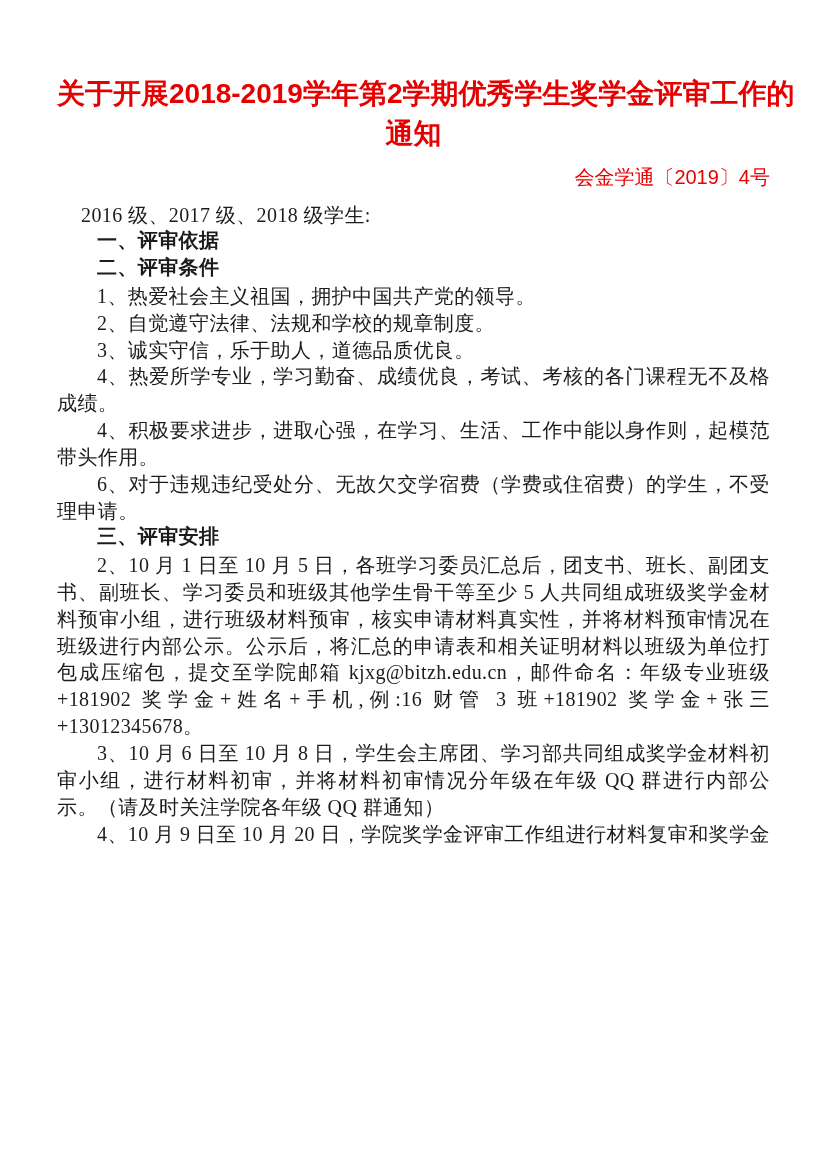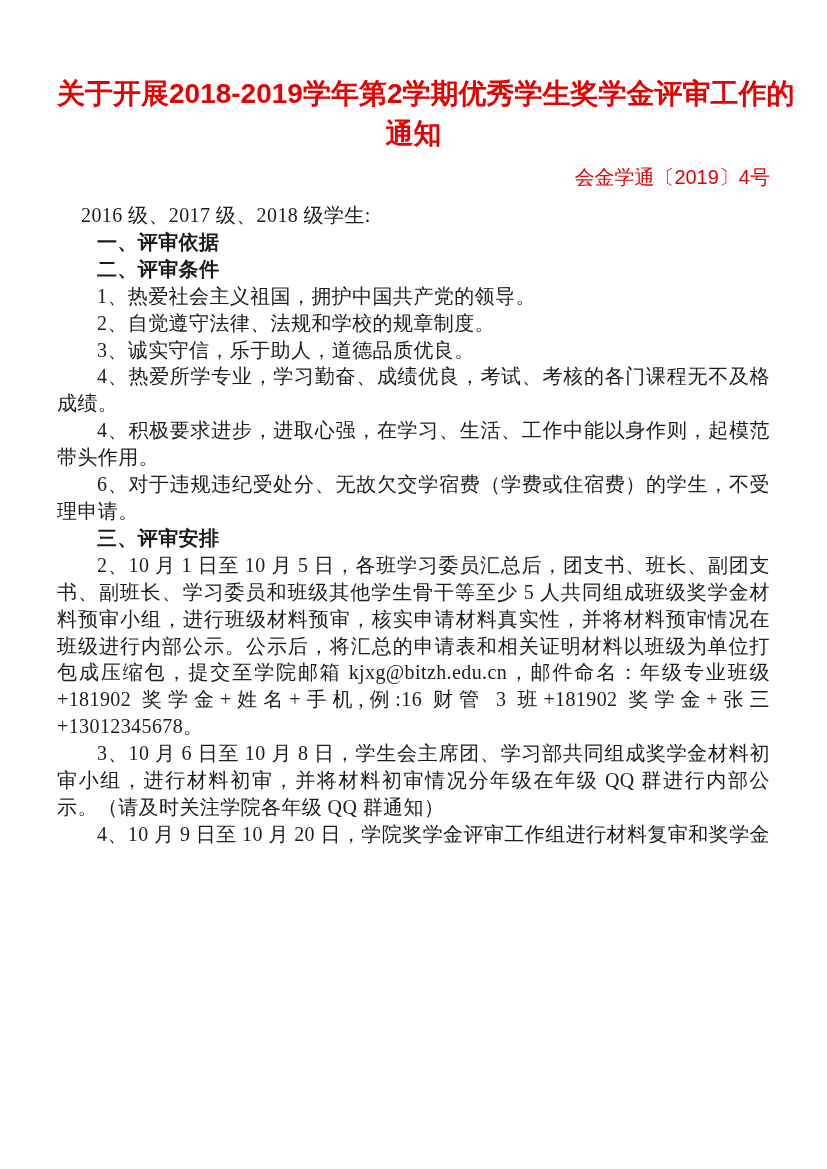--- a/index.html
+++ b/index.html
@@ -36,21 +36,21 @@
   .doc-body {
     margin-top: 11px;
     font-size: 20px;
     line-height: 26.9px;
     text-align: justify;
     letter-spacing: 0.4px;
   }
   .para { text-indent: 2em; }
   .para.salutation { text-indent: 1.2em; text-align: left; }
   .para.heading {
-    font-family: Liberation Serif, serif;
+    font-family: Liberation Mono, monospace;
     font-weight: bold;
     text-align: left;
   }
 </style>
 </head>
 <body>
 
 <div class="page">
   <h1 class="title">
     <span class="title-line">关于开展2018-2019学年第2学期优秀学生奖学金评审工作的</span>

